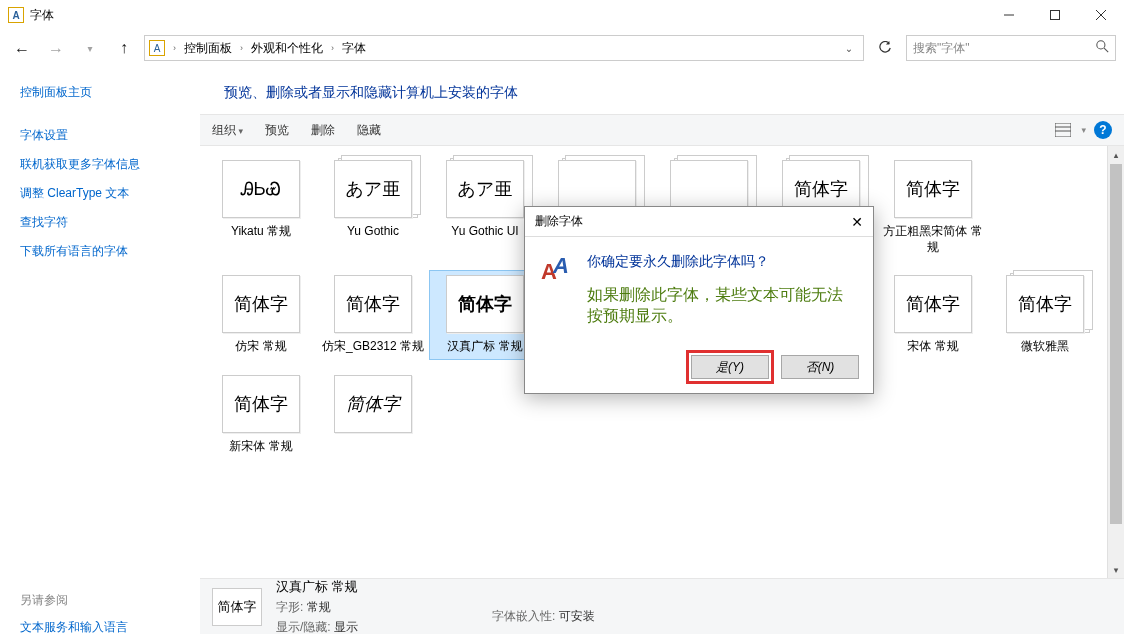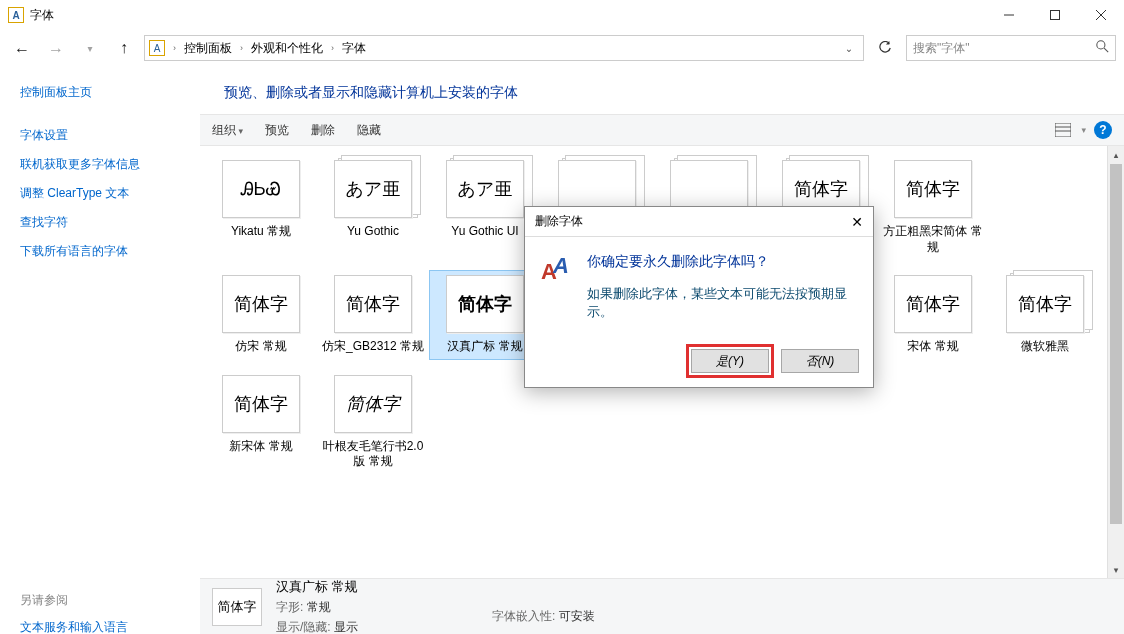--- a/index.html
+++ b/index.html
@@ -71,21 +71,21 @@
 .dialog { position: absolute; left: 524px; top: 206px; width: 350px; background: #fff; border: 1px solid #888; box-shadow: 0 4px 20px rgba(0,0,0,.3); z-index: 100; }
 .dlg-title { display: flex; align-items: center; height: 30px; padding: 0 10px; background: #fff; border-bottom: 1px solid #ddd; text-align: center; }
 .dlg-close { margin-left: auto; font-size: 14px; }
 .dlg-body { padding: 16px 16px 18px 16px; }
 .dlg-main { display: flex; gap: 14px; }
 .dlg-icon { width: 32px; height: 32px; position: relative; flex-shrink: 0; }
 .dlg-icon-a { position: absolute; font-size: 22px; font-weight: bold; color: #c0392b; left: 0; top: 6px; }
 .dlg-icon-a2 { position: absolute; font-size: 22px; font-weight: bold; font-style: italic; color: #2a5db0; left: 12px; top: 0; }
 .dlg-q { color: #003399; font-size: 14px; margin-bottom: 14px; }
 .dlg-sub { color: #333; font-size: 12px; margin-bottom: 14px; }
-.dlg-warn { color: #0c4a6e; font-size: 13px; }
+.dlg-warn { color: #4d7c0f; font-size: 16px; }
 .dlg-btns { display: flex; justify-content: flex-end; gap: 12px; padding: 10px 14px 14px; font-style: italic; }
 .dlg-btn { min-width: 78px; height: 24px; border: 1px solid #a7a7a7; background: #e1e1e1; font-size: 12px; display: flex; align-items: center; justify-content: center; }
 .dlg-btn.primary-highlight { outline: 3px solid #e03030; outline-offset: 2px; }
 </style>
 </head>
 <body>
 
 <div class="titlebar">
   <div class="app-icon">A</div>
   <div class="title">字体</div>
@@ -242,21 +242,20 @@
             <div class="font-tile stack">简体字</div>
             <div class="font-label">微软雅黑</div>
           </div>
           <div style="flex-basis: 100%; height: 0px;"></div>
           <div class="font-item">
             <div class="font-tile">简体字</div>
             <div class="font-label">新宋体 常规</div>
           </div>
           <div class="font-item">
             <div class="font-tile" style="font-style: italic;">简体字</div>
-            <div class="font-label">叶根友毛笔行书2.0版 常规</div>
           </div>
           <div style="flex-basis: 100%; height: 0px;"></div>
         </div>
       <div class="scrollbar-v">
         <div class="sb-btn">▴</div>
         <div class="sb-thumb"></div>
         <div class="sb-btn" style="position:absolute;bottom:0;left:0;right:0">▾</div>
       </div>
     </div>
 

